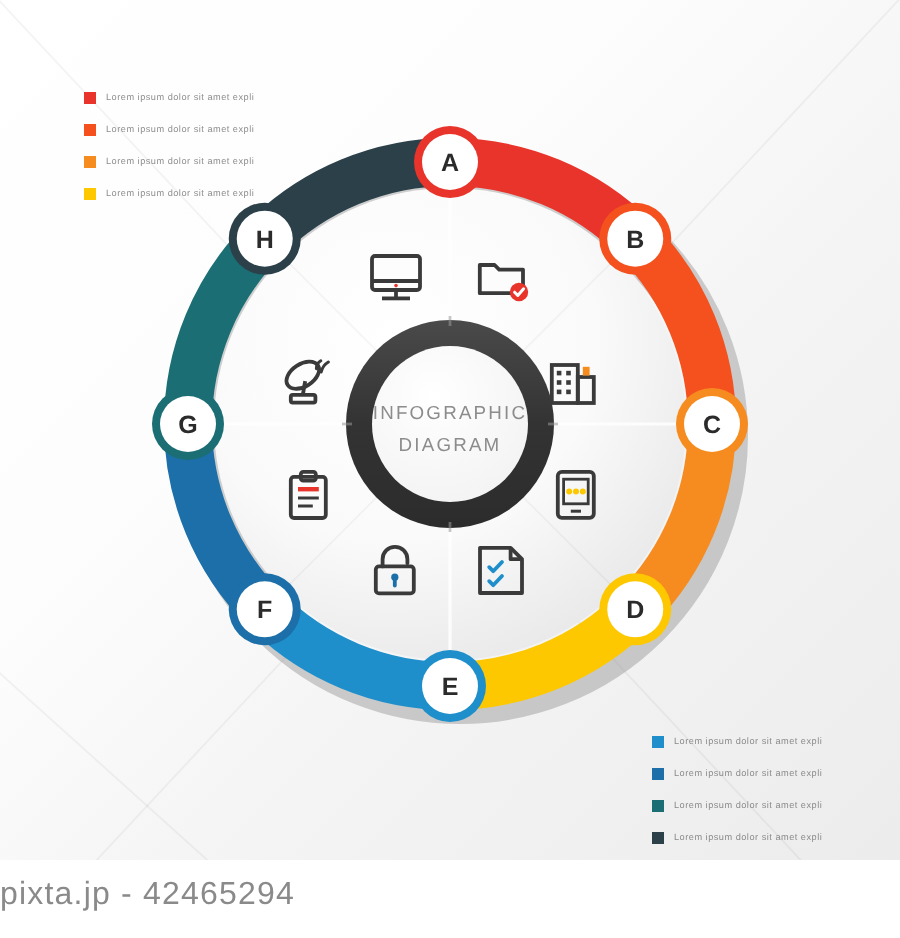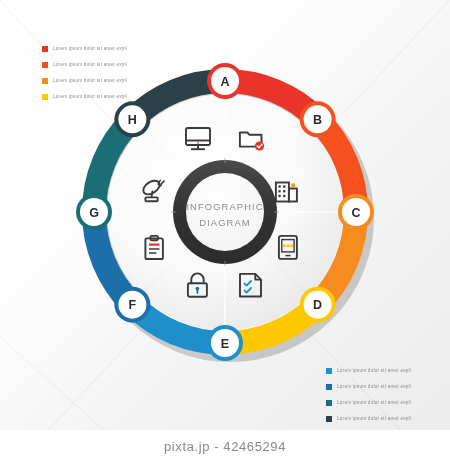--- a/index.html
+++ b/index.html
@@ -111,22 +111,22 @@
   #footer {
     position: absolute;
     left: 0; top: 430px;
     width: 450px; height: 39px;
     background: #ffffff;
   }
   #footer-text {
     position: absolute;
     left: 0; top: 9px;
     width: 450px;
-    text-align: center;
-    font-size: 13px;
+    text-align: left;
+    font-size: 16px;
     color: #8a8a8a;
     letter-spacing: .6px;
     font-family: "Liberation Sans", sans-serif;
   }
 </style>
 </head>
 <body>
 
 <div id="canvas">
 

